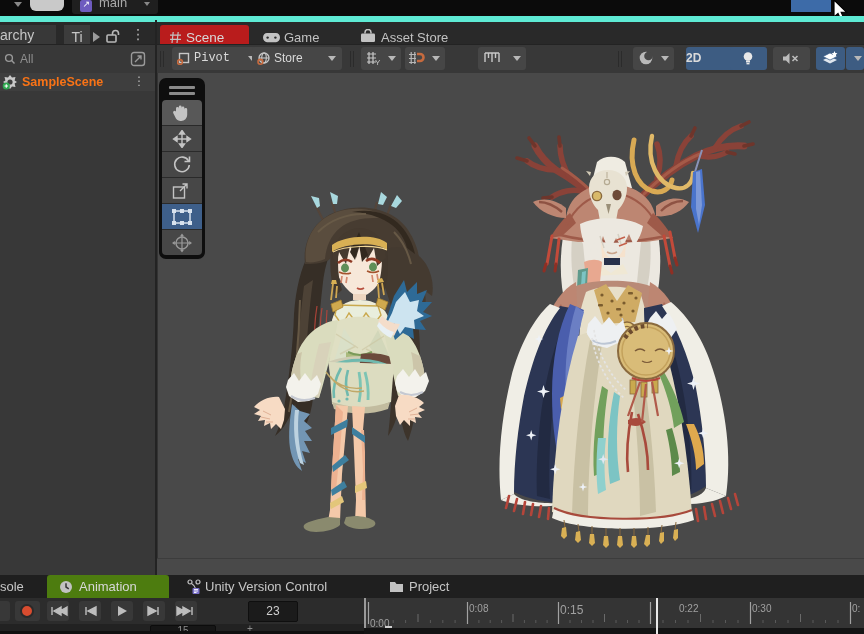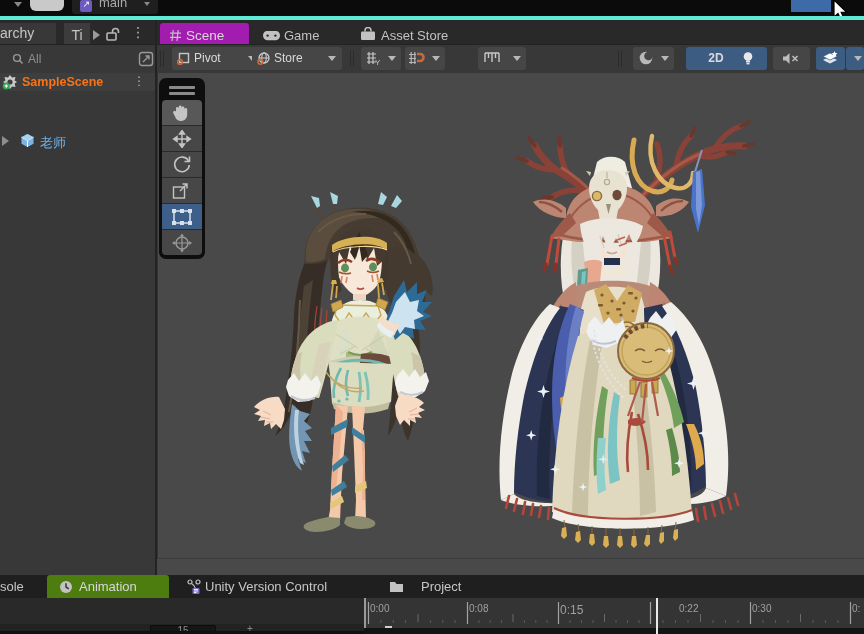--- a/index.html
+++ b/index.html
@@ -2,21 +2,21 @@
 <html><head>
 <meta charset="utf-8">
 <style>
   html,body{margin:0;padding:0;background:#000;}
   #app{position:relative;width:864px;height:634px;overflow:hidden;
        font-family:"Liberation Sans",sans-serif;background:#292929;}
   .abs{position:absolute;}
   
   #topbar{left:0;top:0;width:864px;height:16px;background:#0b0b0b;}
   
-  #tabrow{left:0;top:16px;width:864px;height:28px;background:#292929;border-top:4px solid #5eead4;}
+  #tabrow{left:0;top:16px;width:864px;height:28px;background:#292929;border-top:6px solid #5eead4;}
   #toolrow{left:0;top:44px;width:864px;height:29px;background:#383838;border-top:1px solid #232323;}
   
   #hier{left:0;top:73px;width:155px;height:502px;background:#383838;}
   #scene{left:157px;top:73px;width:707px;height:502px;background:#494949;}
   .btn{position:absolute;background:#464646;border-radius:3px;height:23px;top:2px;color:#dadada;font-size:12px;line-height:23px;}
   .bluebtn{background:#3d5c82;}
   .carat{display:inline-block;width:0;height:0;border-left:4.5px solid transparent;border-right:4.5px solid transparent;border-top:5.5px solid #b8b8b8;vertical-align:middle;margin-left:4px;}
   
   #btabrow{left:0;top:575px;width:864px;height:23px;background:#1f1f1f;}
   #bctrl{left:0;top:598px;width:364px;height:26px;background:#2c2c2c;}
@@ -51,58 +51,58 @@
     <div class="abs" style="left:0;top:3px;width:56px;height:25px;background:#383838;"></div>
     <span class="abs" style="left:0px;top:5px;color:#c6c6c6;font-size:14px;">archy</span>
     <div class="abs" style="left:64px;top:3px;width:26px;height:25px;background:#3c3c3c;color:#c6c6c6;font-size:14px;text-align:center;line-height:25px;">Ti</div>
     <div class="abs" style="left:93px;top:10px;width:0;height:0;border-top:5px solid transparent;border-bottom:5px solid transparent;border-left:7px solid #9a9a9a;"></div>
     <svg class="abs" style="left:105px;top:7px;" width="16" height="15" viewBox="0 0 16 15">
         <path d="M7.5 6 V4.5 a3 3 0 0 1 6 0 V6" fill="none" stroke="#b8b8b8" stroke-width="1.6"></path>
         <rect x="2" y="6" width="9" height="7" rx="1" fill="none" stroke="#b8b8b8" stroke-width="1.6"></rect>
       </svg>
     <span class="abs" style="left:131px;top:4px;color:#b8b8b8;font-size:14px;letter-spacing:0;">⋮</span>
 
-    <div class="abs" style="left:160px;top:3px;width:89px;height:25px;background:#a21caf;border-radius:3px 3px 0 0;">
+    <div class="abs" style="left:160px;top:3px;width:89px;height:25px;background:#b91c1c;border-radius:3px 3px 0 0;">
       <svg class="abs" style="left:9px;top:6px;" width="13" height="13" viewBox="0 0 13 13">
           <path d="M4.2 1 L3 12 M9.2 1 L8 12 M1 4.2 L12 4.2 M1 8.4 L12 8.4" stroke="#c2c2c2" stroke-width="1.2" fill="none"></path>
         </svg>
       <span class="abs" style="left:26px;top:5px;color:#d8d8d8;font-size:13.5px;">Scene</span>
     </div>
     <svg class="abs" style="left:263px;top:10px;" width="17" height="12" viewBox="0 0 17 12">
         <path d="M4 1 h9 a4 4.6 0 0 1 0 9.2 h-9 a4 4.6 0 0 1 0 -9.2 z" fill="#c2c2c2"></path>
         <circle cx="4.6" cy="5.6" r="1.2" fill="#2a2a2a"></circle>
         <circle cx="12.4" cy="5.6" r="1.2" fill="#2a2a2a"></circle>
       </svg>
     <span class="abs" style="left:284px;top:8px;color:#c2c2c2;font-size:13px;">Game</span>
     <svg class="abs" style="left:360px;top:7px;" width="16" height="14" viewBox="0 0 16 14">
         <path d="M5 4.5 V3.5 a3 3 0 0 1 6 0 V4.5" fill="none" stroke="#c2c2c2" stroke-width="1.5"></path>
         <rect x="1" y="4.5" width="14" height="8.5" rx="1.2" fill="#c2c2c2"></rect>
       </svg>
     <span class="abs" style="left:381px;top:8px;color:#c2c2c2;font-size:13px;">Asset Store</span>
   </div>
 
   <div class="abs" id="toolrow">
 
-    <div class="abs" style="left:8px;top:0;width:148px;height:28px;background:#383838;">
+    <div class="abs" style="left:0;top:0;width:148px;height:28px;background:#383838;">
       <svg class="abs" style="left:4px;top:8px;" width="13" height="13" viewBox="0 0 13 13">
           <circle cx="5" cy="5" r="3.4" fill="none" stroke="#9a9a9a" stroke-width="1.4"></circle>
           <path d="M7.6 7.6 L10.5 10.5" stroke="#9a9a9a" stroke-width="1.4"></path>
           <path d="M11 5 l3 0" stroke="none"></path>
         </svg>
       <span class="abs" style="left:20px;top:7px;color:#8f8f8f;font-size:12px;">All</span>
       <svg class="abs" style="left:130px;top:6px;" width="16" height="16" viewBox="0 0 16 16">
           <rect x="1.5" y="1.5" width="13" height="13" rx="2.5" fill="none" stroke="#9a9a9a" stroke-width="1.4"></rect>
           <path d="M5 11 L11 5 M7.5 5 H11 V8.5" fill="none" stroke="#9a9a9a" stroke-width="1.4"></path>
         </svg>
     </div>
 
     <div class="abs" style="left:160px;top:6px;width:1px;height:16px;background:#2b2b2b;"></div>
     <div class="abs" style="left:163px;top:6px;width:1px;height:16px;background:#2b2b2b;"></div>
 
-    <div class="btn" style="left:172px;width:90px;">
+    <div class="btn" style="left:172px;width:90px;font-family:Liberation Mono, monospace;">
       <svg style="position:absolute;left:5px;top:4px;" width="14" height="14" viewBox="0 0 14 14">
           <rect x="2.5" y="2.5" width="9" height="9" fill="none" stroke="#c8c8c8" stroke-width="1.4"></rect>
           <circle cx="3" cy="11" r="2.4" fill="none" stroke="#c66a3e" stroke-width="1.6"></circle>
         </svg>
       <span style="position:absolute;left:22px;">Pivot</span>
       <span class="carat" style="position:absolute;right:6px;top:9px;"></span>
     </div>
 
     <div class="btn" style="left:252px;width:90px;">
       <svg style="position:absolute;left:5px;top:4px;" width="14" height="14" viewBox="0 0 14 14">
@@ -142,21 +142,21 @@
 
     <div class="abs" style="left:618px;top:6px;width:1px;height:16px;background:#2b2b2b;"></div>
     <div class="abs" style="left:621px;top:6px;width:1px;height:16px;background:#2b2b2b;"></div>
     <div class="btn" style="left:633px;width:41px;">
       <svg style="position:absolute;left:5px;top:3px;" width="16" height="16" viewBox="0 0 16 16">
           <circle cx="8" cy="8" r="6.3" fill="#b9b9b9"></circle>
           <circle cx="10.5" cy="6" r="4.3" fill="#464646"></circle>
         </svg>
       <span class="carat" style="position:absolute;right:5px;top:9px;"></span>
     </div>
-    <div class="btn bluebtn" style="left:686px;width:60px;text-align:center;font-weight:bold;">2D</div>
+    <div class="btn bluebtn" style="left:686px;width:60px;text-align:left;font-weight:bold;">2D</div>
     <div class="btn bluebtn" style="left:730px;width:37px;">
       <svg style="position:absolute;left:11px;top:4px;" width="14" height="15" viewBox="0 0 14 15">
           <circle cx="7" cy="5.5" r="4.3" fill="#e8e8e8"></circle>
           <rect x="5" y="9.5" width="4" height="2" fill="#e8e8e8"></rect>
           <rect x="5.5" y="12" width="3" height="1.4" fill="#e8e8e8"></rect>
         </svg>
     </div>
     <div class="btn" style="left:773px;width:37px;">
       <svg style="position:absolute;left:9px;top:5px;" width="18" height="13" viewBox="0 0 18 13">
           <path d="M1 4.5 h3 l3.5 -3.5 v11 l-3.5 -3.5 h-3 z" fill="#bcbcbc"></path>
@@ -178,29 +178,20 @@
   <div class="abs" id="hier">
     <div class="abs" style="left:0;top:0px;width:155px;height:18px;background:#3e3e3e;">
       <svg class="abs" style="left:2px;top:1px;" width="16" height="16" viewBox="0 0 16 16">
           <path d="M8 1 L10 3.4 13.5 3 12.6 6.4 15 8 12.6 9.6 13.5 13 10 12.6 8 15 6 12.6 2.5 13 3.4 9.6 1 8 3.4 6.4 2.5 3 6 3.4 z" fill="#c9c9c9"></path>
           <circle cx="8" cy="8" r="2.6" fill="#3e3e3e"></circle>
           <circle cx="4.3" cy="12" r="3.6" fill="#2ea84f"></circle>
           <path d="M4.3 10.2 v3.6 M2.5 12 h3.6" stroke="#fff" stroke-width="1.1"></path>
         </svg>
       <span class="abs" style="left:22px;top:2px;color:#f97316;font-size:12.5px;font-weight:bold;">SampleScene</span>
       <span class="abs" style="left:133px;top:1px;color:#b8b8b8;font-size:12px;">⋮</span>
-    </div>
-    <div class="abs" style="left:0;top:58px;width:155px;height:20px;">
-      <div class="abs" style="left:2px;top:5px;width:0;height:0;border-top:5px solid transparent;border-bottom:5px solid transparent;border-left:7px solid #8e8e8e;"></div>
-      <svg class="abs" style="left:20px;top:2px;" width="15" height="15" viewBox="0 0 15 15">
-          <path d="M7.5 1 L13.5 4.2 V10.8 L7.5 14 L1.5 10.8 V4.2 Z" fill="#7bb6e3"></path>
-          <path d="M1.5 4.2 L7.5 7.4 L13.5 4.2 M7.5 7.4 V14" fill="none" stroke="#fff" stroke-width="1"></path>
-          <path d="M1.5 4.2 L7.5 1 L13.5 4.2 L7.5 7.4 Z" fill="#a5d2ef"></path>
-        </svg>
-      <span class="abs" style="left:40px;top:3px;color:#6eb1e6;font-size:13px;">老师</span>
     </div>
   </div>
 
   <div class="abs" style="left:155px;top:20px;width:2px;height:555px;background:#232323;"></div>
 
   <div class="abs" id="scene">
     <div class="abs" style="left:0px;top:0;width:1px;height:485px;background:#333;"></div>
     <div class="abs" style="left:0px;top:485px;width:707px;height:1px;background:#3c3c3c;"></div>
 
     <svg class="abs" style="left:0;top:0;filter:blur(0.4px);" width="707" height="502" viewBox="157 73 707 502">
@@ -597,27 +588,49 @@
         <circle cx="4" cy="3" r="2" fill="none" stroke="#c2c2c2" stroke-width="1.2"></circle>
         <circle cx="12" cy="3" r="2" fill="none" stroke="#c2c2c2" stroke-width="1.2"></circle>
         <path d="M5.5 4.5 C8 6 9 7 9.5 9.5" fill="none" stroke="#c2c2c2" stroke-width="1.2"></path>
         <rect x="6.5" y="9" width="7" height="6" rx="1" fill="#7a70c9"></rect>
         <path d="M8 10.5 h4 M8 12 h4 M8 13.5 h2.5" stroke="#fff" stroke-width="0.9"></path>
       </svg>
     <span class="abs" style="left:205px;top:4px;color:#c6c6c6;font-size:13px;">Unity Version Control</span>
     <svg class="abs" style="left:389px;top:5px;" width="15" height="13" viewBox="0 0 15 13">
         <path d="M1 2 h5 l1.5 2 h6.5 v8 h-13 z" fill="#c2c2c2"></path>
       </svg>
-    <span class="abs" style="left:409px;top:4px;color:#c6c6c6;font-size:13px;margin-left:12px;">Project</span>
-  </div>
-
+    <span class="abs" style="left:409px;top:4px;color:#c6c6c6;font-size:13px;">Project</span>
+  </div>
+
+  <div class="abs" id="bctrl">
+    <div class="abs" style="left:0;top:3px;width:10px;height:20px;background:#383838;border-radius:0 3px 3px 0;"></div>
+    <div class="abs" style="left:15px;top:3px;width:25px;height:20px;background:#383838;border-radius:3px;">
+      <div class="abs" style="left:5px;top:3px;width:14px;height:14px;border-radius:50%;border:2px solid #2a2a2a;background:#d84c2f;box-sizing:border-box;"></div>
+    </div>
+    <svg class="abs pbtn" style="left:47px;" width="22" height="20" viewBox="0 0 22 20">
+        <path d="M5 6 v8 M14 6 l-7 4 7 4 z M20 6 l-7 4 7 4 z" fill="#bdbdbd" stroke="#bdbdbd" stroke-width="1.4"></path>
+      </svg>
+    <svg class="abs pbtn" style="left:79px;" width="22" height="20" viewBox="0 0 22 20">
+        <path d="M7 6 v8 M17 6 l-8 4 8 4 z" fill="#bdbdbd" stroke="#bdbdbd" stroke-width="1.4"></path>
+      </svg>
+    <svg class="abs pbtn" style="left:111px;" width="22" height="20" viewBox="0 0 22 20">
+        <path d="M7 5 l9 5 -9 5 z" fill="#bdbdbd"></path>
+      </svg>
+    <svg class="abs pbtn" style="left:143px;" width="22" height="20" viewBox="0 0 22 20">
+        <path d="M5 6 l8 4 -8 4 z M15 6 v8" fill="#bdbdbd" stroke="#bdbdbd" stroke-width="1.4"></path>
+      </svg>
+    <svg class="abs pbtn" style="left:175px;" width="22" height="20" viewBox="0 0 22 20">
+        <path d="M2 6 l7 4 -7 4 z M8 6 l7 4 -7 4 z M17 6 v8" fill="#bdbdbd" stroke="#bdbdbd" stroke-width="1.4"></path>
+      </svg>
+    <div class="abs" style="left:248px;top:3px;width:48px;height:19px;background:#1b1b1b;border:1px solid #0f0f0f;border-radius:2px;color:#cfcfcf;font-size:12px;text-align:center;line-height:19px;">23</div>
+  </div>
 
   <div class="abs" id="bruler">
     <div class="abs" style="left:0;top:0;width:1.5px;height:30px;background:#9a9a9a;"></div>
-    <span class="abs" style="left:6px;top:5px;color:#a0a0a0;font-size:10px;">0:00</span>
+    <span class="abs" style="left:6px;top:20px;color:#a0a0a0;font-size:10px;">0:00</span>
     <span class="abs" style="left:105px;top:5px;color:#a0a0a0;font-size:10px;">0:08</span>
     <span class="abs" style="left:196px;top:5px;color:#a0a0a0;font-size:12px;">0:15</span>
     <span class="abs" style="left:288px;top:5px;color:#a0a0a0;font-size:10px;margin-left:27px;">0:22</span>
     <span class="abs" style="left:388px;top:5px;color:#a0a0a0;font-size:10px;text-align:right;">0:30</span>
     <span class="abs" style="left:488px;top:5px;color:#a0a0a0;font-size:10px;">0:</span>
     <svg class="abs" style="left:0;top:0;" width="500" height="30">
       <g stroke="#a2a2a2" stroke-width="1.2">
           <path d="M4.5 4 v22 M103.5 4 v22 M194.5 4 v22 M286.5 4 v22 M386.5 4 v22 M486.5 4 v22"></path>
         </g>
       <g stroke="#6a6a6a" stroke-width="1">

